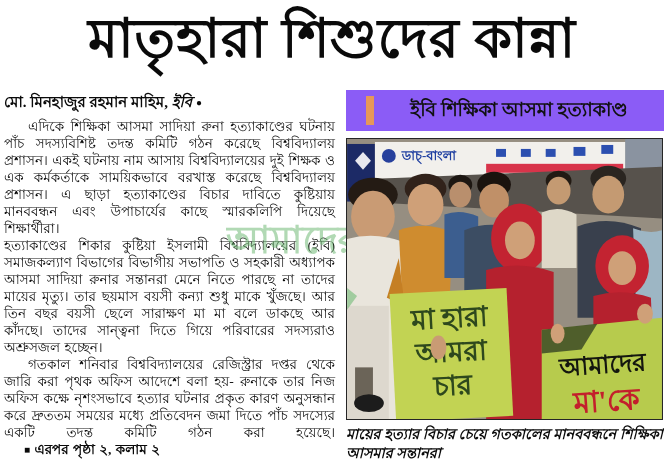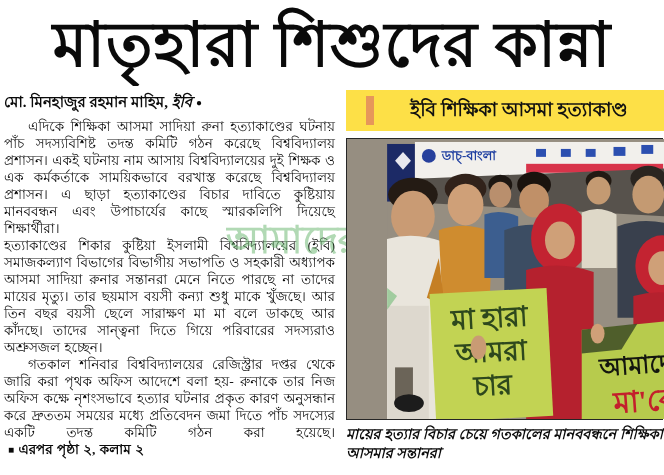--- a/index.html
+++ b/index.html
@@ -7,21 +7,21 @@
   body {
     background: #ffffff;
     color: #0a0a0a;
     font-family: "Liberation Serif", "DejaVu Serif", serif;
     position: relative;
     overflow: hidden;
   }
   .headline {
     text-align: center;
     font-weight: bold;
-    font-size: 62px;
+    font-size: 54px;
     line-height: 1.4;
     letter-spacing: 1px;
     padding-top: 2px;
     height: 86px;
     overflow: hidden;
   }
   .content {
     display: flex;
     padding-left: 4px;
     gap: 11px;
@@ -39,42 +39,42 @@
   p.body-para {
     font-size: 13.5px;
     line-height: 1.26;
     text-align: justify;
     word-spacing: 1px;
   }
   p.body-para.indent { text-indent: 24px; }
   .jump {
     font-weight: bold;
     white-space: nowrap;
-    margin-left: 4px;
+    margin-left: 20px;
   }
   .jump .sq { font-size: 10px; vertical-align: 1px; }
   
   .watermark {
     position: absolute;
     left: 226px;
     top: 210px;
     font-size: 38px;
     font-weight: bold;
     color: #72bb77;
     opacity: 0.55;
     z-index: 6;
     pointer-events: none;
     white-space: nowrap;
     width: 120px;
     overflow: hidden;
   }
   
   .photo-col { width: 318px; flex: none; display: flex; flex-direction: column; }
   .kicker {
-    background: #fde047;
+    background: #8b5cf6;
     height: 41px;
     display: flex;
     align-items: center;
     margin: 4px 0 7px 0;
   }
   .kicker-bar {
     width: 8px;
     height: 29px;
     background: #e6975a;
     margin-left: 20px;
@@ -86,21 +86,20 @@
     font-weight: bold;
     font-size: 19px;
     color: #111;
   }
   .photo-frame {
     width: 317px;
     height: 282px;
     border: 1px solid #262626;
     flex: none;
     background: #968e81;
-    padding-left: 40px;
   }
   .caption {
     margin-top: 5px;
     font-size: 14.5px;
     font-weight: bold;
     line-height: 1.33;
     font-style: italic;
   }
   .caption-row2 {
     display: flex;

